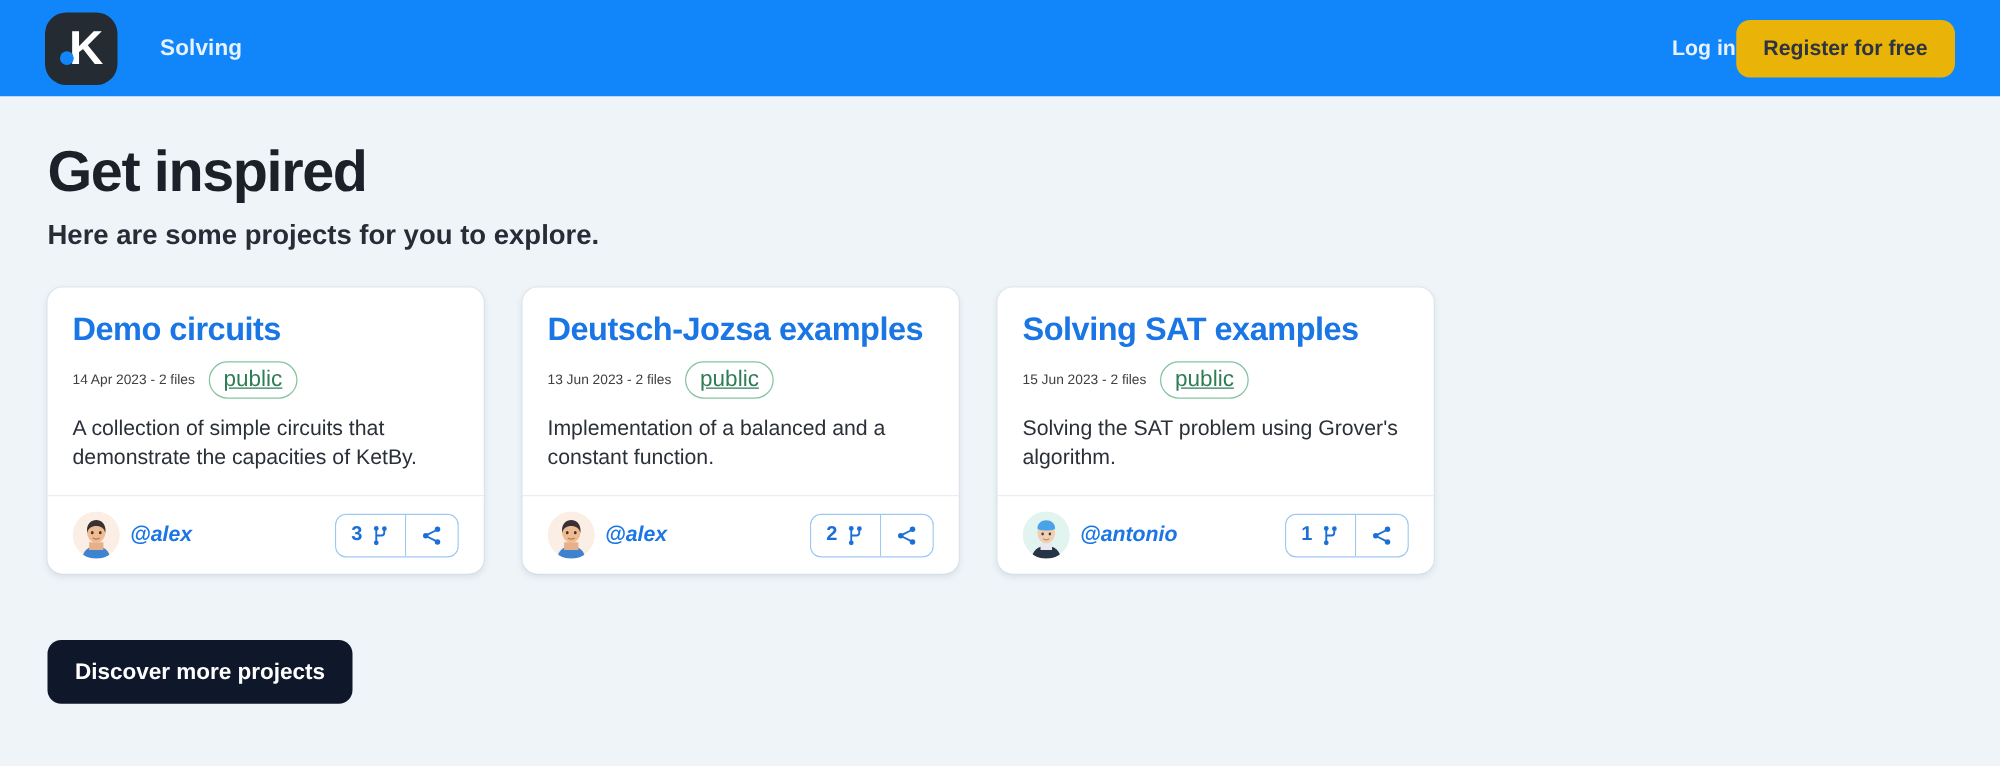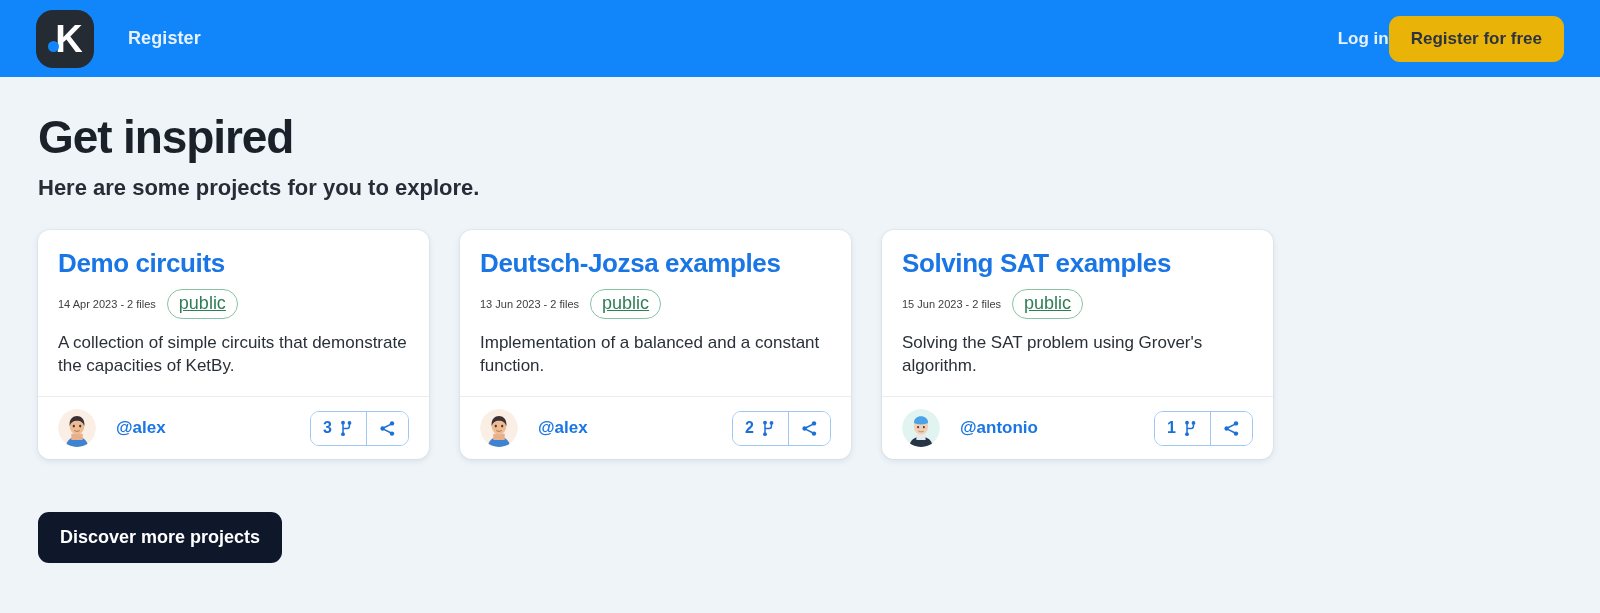--- a/index.html
+++ b/index.html
@@ -95,21 +95,21 @@
   }
 
   
   .cards {
     display: flex;
     align-items: flex-start;
     gap: 31px;
     margin-top: 29px;
   }
   .card {
-    width: 391px;
+    width: 349px;
     background: #ffffff;
     border-radius: 12px;
     box-shadow: 0 2px 6px rgba(40,60,90,0.10), 0 0 0 1px rgba(40,60,90,0.045);
     overflow: hidden;
     flex: 0 0 auto;
   }
   .card-body { padding: 17px 20px 19px 20px; }
   .card-title {
     color: #1a75e5;
     font-size: 26px;
@@ -145,21 +145,21 @@
     font-size: 17px;
     color: #2a3038;
     line-height: 1.33;
   }
   .card-footer {
     border-top: 1px solid #e9edf2;
     padding: 12px 20px;
     display: flex;
     align-items: center;
   }
-  .author { display: flex; align-items: center; gap: 20px; }
+  .author { display: flex; align-items: center; gap: 8px; font-style: italic; }
   .avatar {
     width: 38px; height: 38px;
     border-radius: 50%;
     overflow: hidden;
     flex: 0 0 auto;
     display: block;
   }
   .author-name {
     color: #1a75e5;
     font-size: 17px;
@@ -212,21 +212,21 @@
 <body>
 
 <div class="topbar">
   <div class="brand-wrap">
     <div class="logo">
       <span class="k">K</span>
       <span class="dot"></span>
     </div>
   </div>
   <div class="nav-links">
-    <a class="nav-link">Register</a>
+    <a class="nav-link">Solving</a>
   </div>
   <div class="topbar-right">
     <a class="login-link">Log in</a>
     <button class="register-btn">Register for free</button>
   </div>
 </div>
 
 <div class="page">
 
   <h1 class="page-title">Get inspired</h1>

